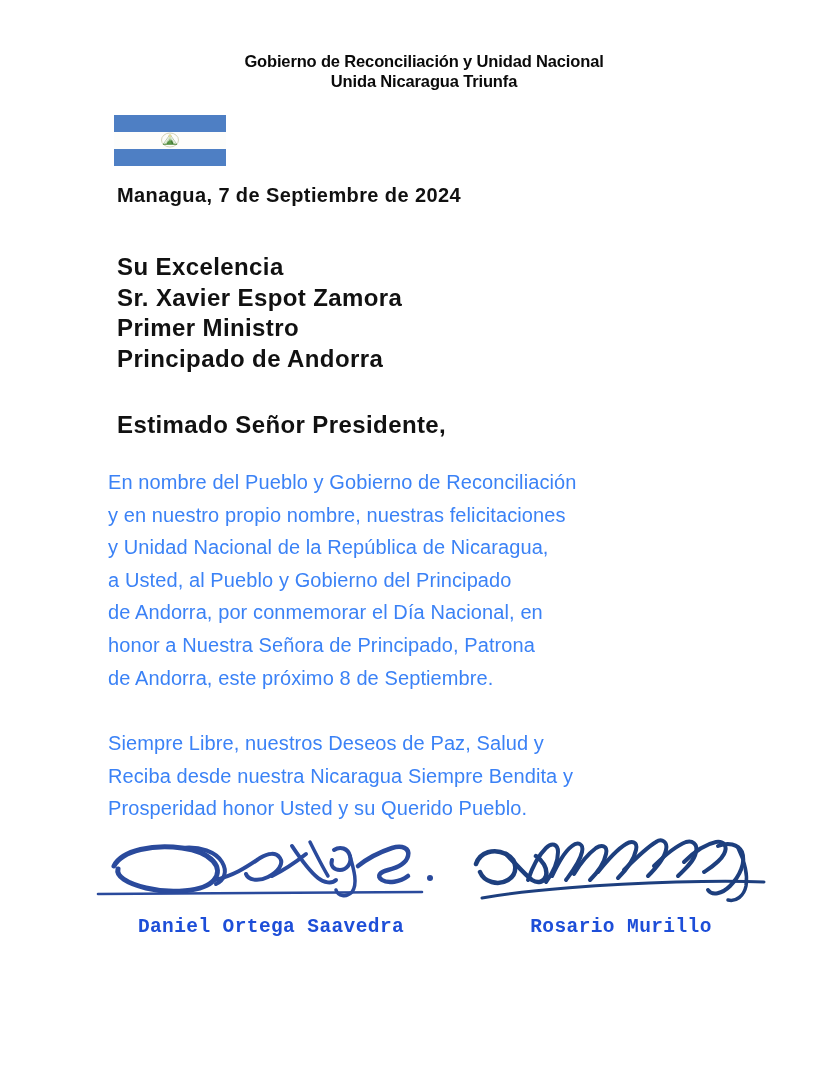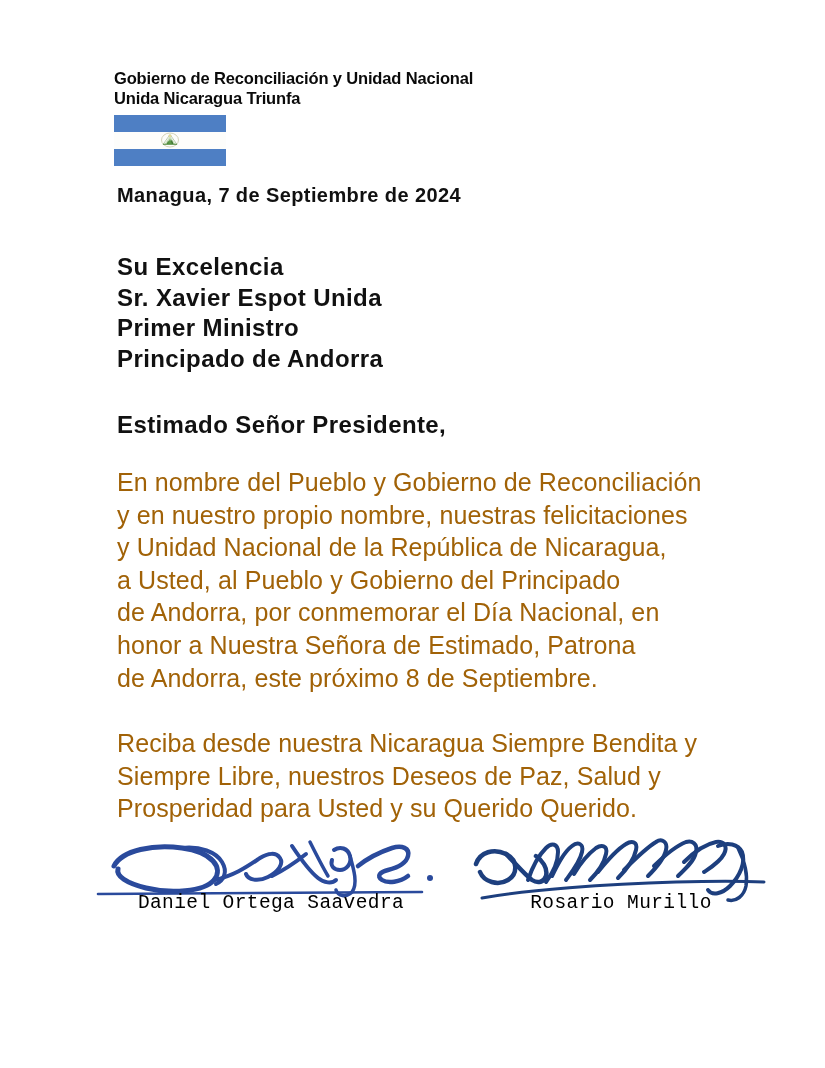--- a/index.html
+++ b/index.html
@@ -16,22 +16,23 @@
   .page {
     position: absolute;
     inset: 0;
     background: #ffffff;
   }
 
   
   .letterhead {
     position: absolute;
     left: 114px;
-    top: 68px;
+    top: 51px;
     width: 620px;
+    text-align: center;
   }
   .letterhead-line {
     font-family: "Liberation Sans", sans-serif;
     font-weight: bold;
     font-size: 16.5px;
     line-height: 20px;
     color: #0a0a0a;
     letter-spacing: -0.15px;
     white-space: nowrap;
   }
@@ -96,26 +97,26 @@
     left: 117px;
     top: 411px;
     font-size: 24px;
     line-height: 28px;
     font-weight: bold;
     letter-spacing: 0.4px;
   }
 
   .para {
     position: absolute;
-    left: 117px;
-    font-size: 25px;
+    left: 108px;
+    font-size: 20px;
     line-height: 32.6px;
     font-weight: 500;
     letter-spacing: 0.1px;
-    color: #a16207;
+    color: #3b82f6;
   }
   .para-1 { top: 466px; width: 620px; }
   .para-2 { top: 727px; width: 620px; }
 
   .para .line { white-space: nowrap; display: block; }
 
   
   .sig-area {
     position: absolute;
     left: 0;
@@ -132,27 +133,27 @@
 
   .sig-ink {
     position: absolute;
     top: 0;
     left: 0;
     width: 100%;
     height: 72px;
   }
   .sig-name {
     position: absolute;
-    top: 56px;
+    top: 80px;
     width: 100%;
     text-align: center;
     font-family: "Liberation Mono", "DejaVu Sans Mono", monospace;
     font-size: 19.5px;
-    font-weight: normal;
-    color: #000000;
+    font-weight: bold;
+    color: #1d4ed8;
     letter-spacing: 0.4px;
     white-space: nowrap;
   }
 </style>
 </head>
 <body>
 
 <div class="page">
 
   <div class="letterhead">
@@ -174,41 +175,41 @@
         <polygon points="19,3.5 20.1,6.4 23.2,6.4 20.7,8.3 21.7,11.2 19,9.4 16.3,11.2 17.3,8.3 14.8,6.4 17.9,6.4" fill="#e8d98a" opacity="0.85"></polygon>
       </svg>
     </div>
     <div class="flag-band blue"></div>
   </div>
 
   <div class="mono date-line">Managua, 7 de Septiembre de 2024</div>
 
   <div class="mono address-block">
     <div>Su Excelencia</div>
-    <div>Sr. Xavier Espot Unida</div>
+    <div>Sr. Xavier Espot Zamora</div>
     <div>Primer Ministro</div>
     <div>Principado de Andorra</div>
   </div>
 
   <div class="mono salutation">Estimado Señor Presidente,</div>
 
   <div class="mono para para-1">
     <span class="line">En nombre del Pueblo y Gobierno de Reconciliación</span>
     <span class="line">y en nuestro propio nombre, nuestras felicitaciones</span>
     <span class="line">y Unidad Nacional de la República de Nicaragua,</span>
     <span class="line">a Usted, al Pueblo y Gobierno del Principado</span>
     <span class="line">de Andorra, por conmemorar el Día Nacional, en</span>
-    <span class="line">honor a Nuestra Señora de Estimado, Patrona</span>
+    <span class="line">honor a Nuestra Señora de Principado, Patrona</span>
     <span class="line">de Andorra, este próximo 8 de Septiembre.</span>
   </div>
 
   <div class="mono para para-2">
+    <span class="line">Siempre Libre, nuestros Deseos de Paz, Salud y</span>
     <span class="line">Reciba desde nuestra Nicaragua Siempre Bendita y</span>
-    <span class="line">Siempre Libre, nuestros Deseos de Paz, Salud y</span>
-    <span class="line">Prosperidad para Usted y su Querido Querido.</span>
+    <span class="line">Prosperidad honor Usted y su Querido Pueblo.</span>
   </div>
 
   <div class="sig-area">
 
     <div class="sig-block sig-left">
       <svg class="sig-ink" viewBox="0 0 350 72" preserveAspectRatio="none">
         <g fill="none" stroke="#2a4a9c" stroke-linecap="round" stroke-linejoin="round">
           <path d="M18,30 C26,14 58,8 86,12 C116,16 128,32 118,44 C108,56 74,58 50,52
                    C30,47 20,40 22,33" stroke-width="5"></path>
           <path d="M86,12 C104,10 120,16 126,26 C132,36 128,44 120,48" stroke-width="4"></path>

